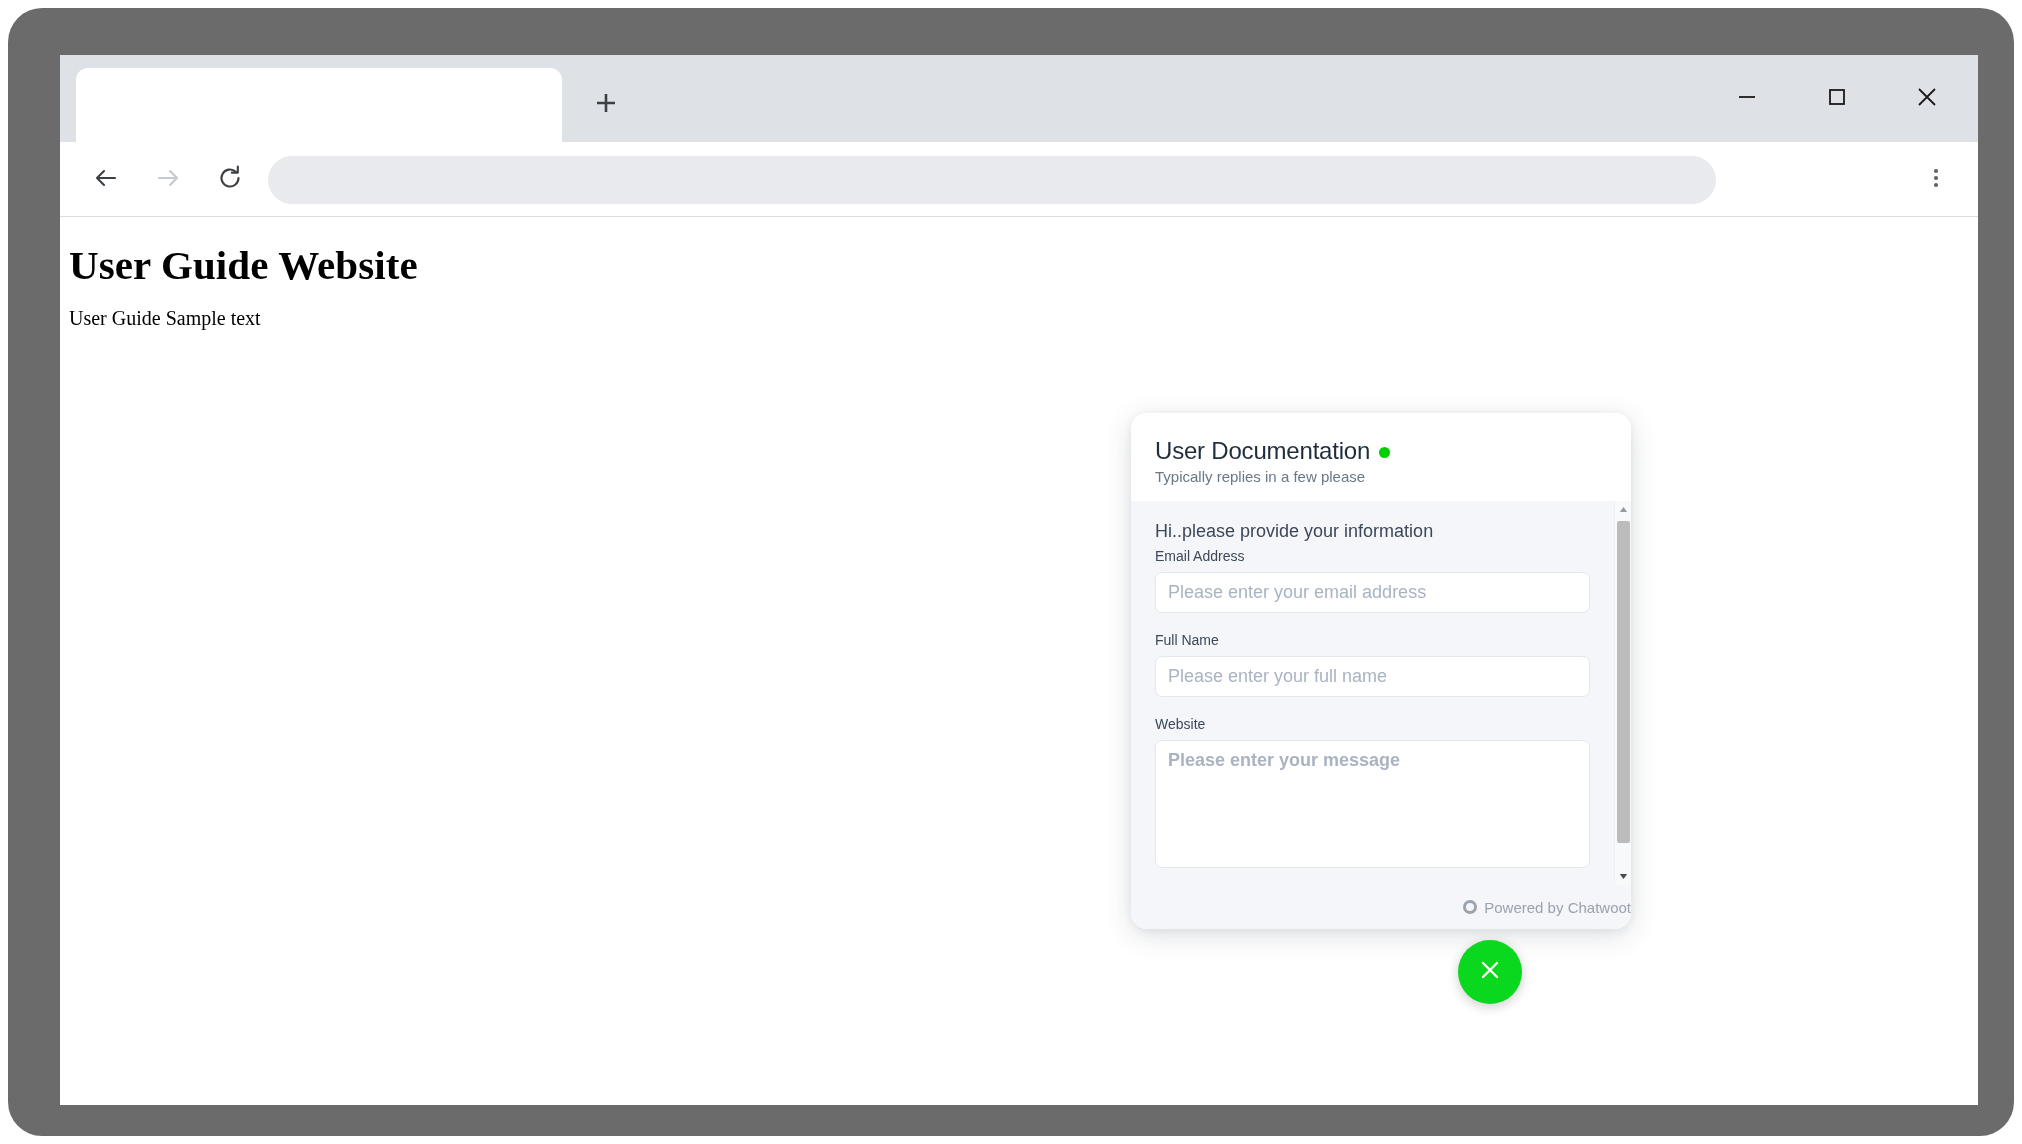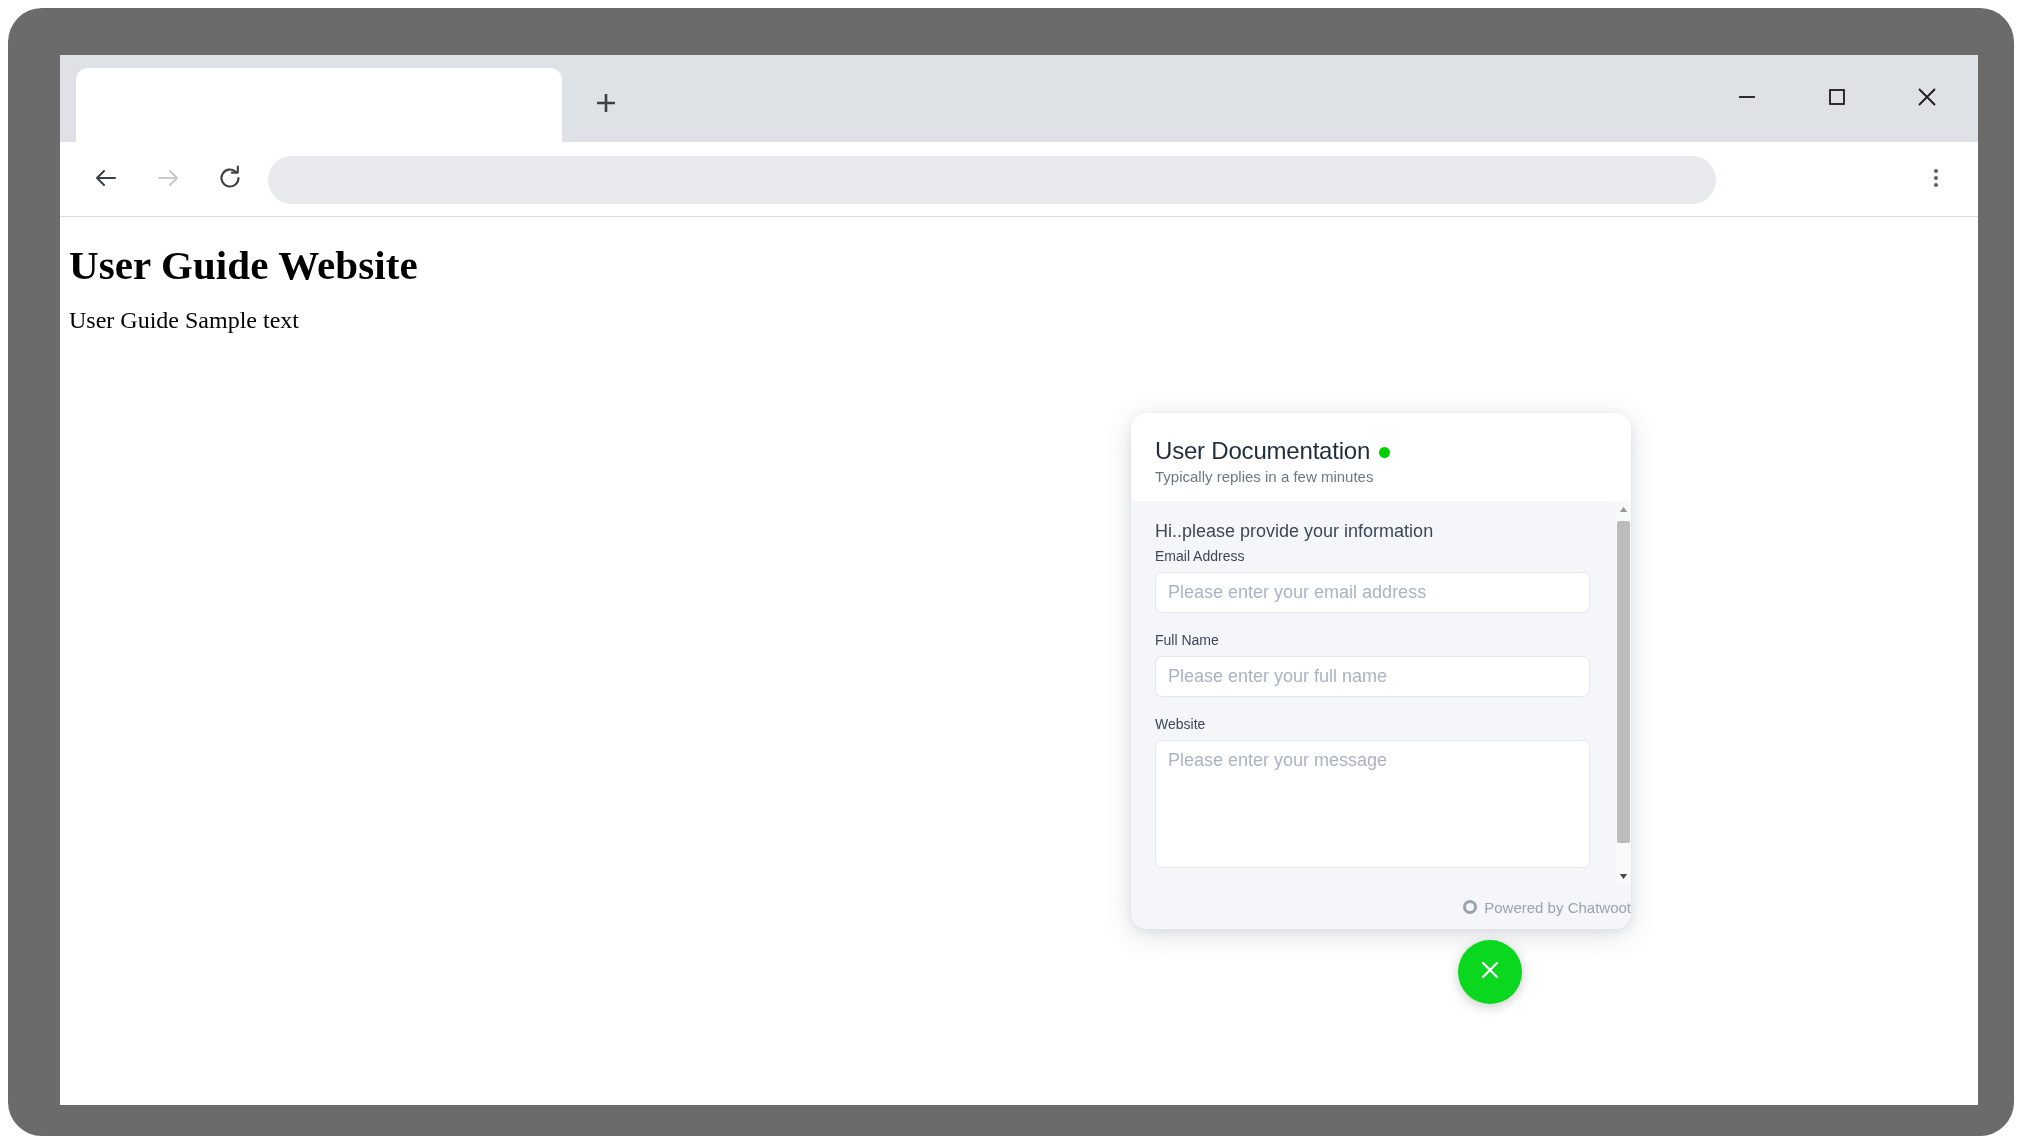--- a/index.html
+++ b/index.html
@@ -155,21 +155,21 @@
     font-weight: bold;
     font-size: 41px;
     color: #000000;
     letter-spacing: 0.1px;
   }
   #page-paragraph {
     position: absolute;
     left: 9px;
     top: 90px;
     font-family: "Liberation Serif", serif;
-    font-size: 24px;
+    font-size: 20px;
     color: #000000;
   }
 
   
   #chat-widget {
     position: absolute;
     left: 1071px;
     top: 196px;
     width: 500px;
     height: 516px;
@@ -250,20 +250,21 @@
     height: 128px;
     background: #ffffff;
     border: 1px solid #e3e7ee;
     border-radius: 7px;
     padding: 9px 12px;
     font-family: "Liberation Sans", sans-serif;
     font-size: 18px;
     color: #1f2d3d;
     resize: none;
     outline: none;
+    font-weight: bold;
   }
   .field-input::placeholder,
   .field-textarea::placeholder { color: #a9b3c2; }
 
   
   #widget-scrollbar {
     position: absolute;
     right: 0;
     top: 0;
     bottom: 0;
@@ -417,21 +418,21 @@
       <h1 id="page-heading">User Guide Website</h1>
       <p id="page-paragraph">User Guide Sample text</p>
 
       <div id="chat-widget">
 
         <div id="chat-widget-header">
           <div id="chat-title-row">
             <span id="chat-title">User Documentation</span>
             <span id="chat-online-dot"></span>
           </div>
-          <div id="chat-subtitle">Typically replies in a few minutes</div>
+          <div id="chat-subtitle">Typically replies in a few please</div>
         </div>
 
         <div id="chat-widget-body">
           <div id="chat-form-scroll">
             <div id="chat-greeting">Hi..please provide your information</div>
 
             <div class="field-group">
               <label class="field-label">Email Address</label>
               <input class="field-input" type="text" placeholder="Please enter your email address" style="">
             </div>

